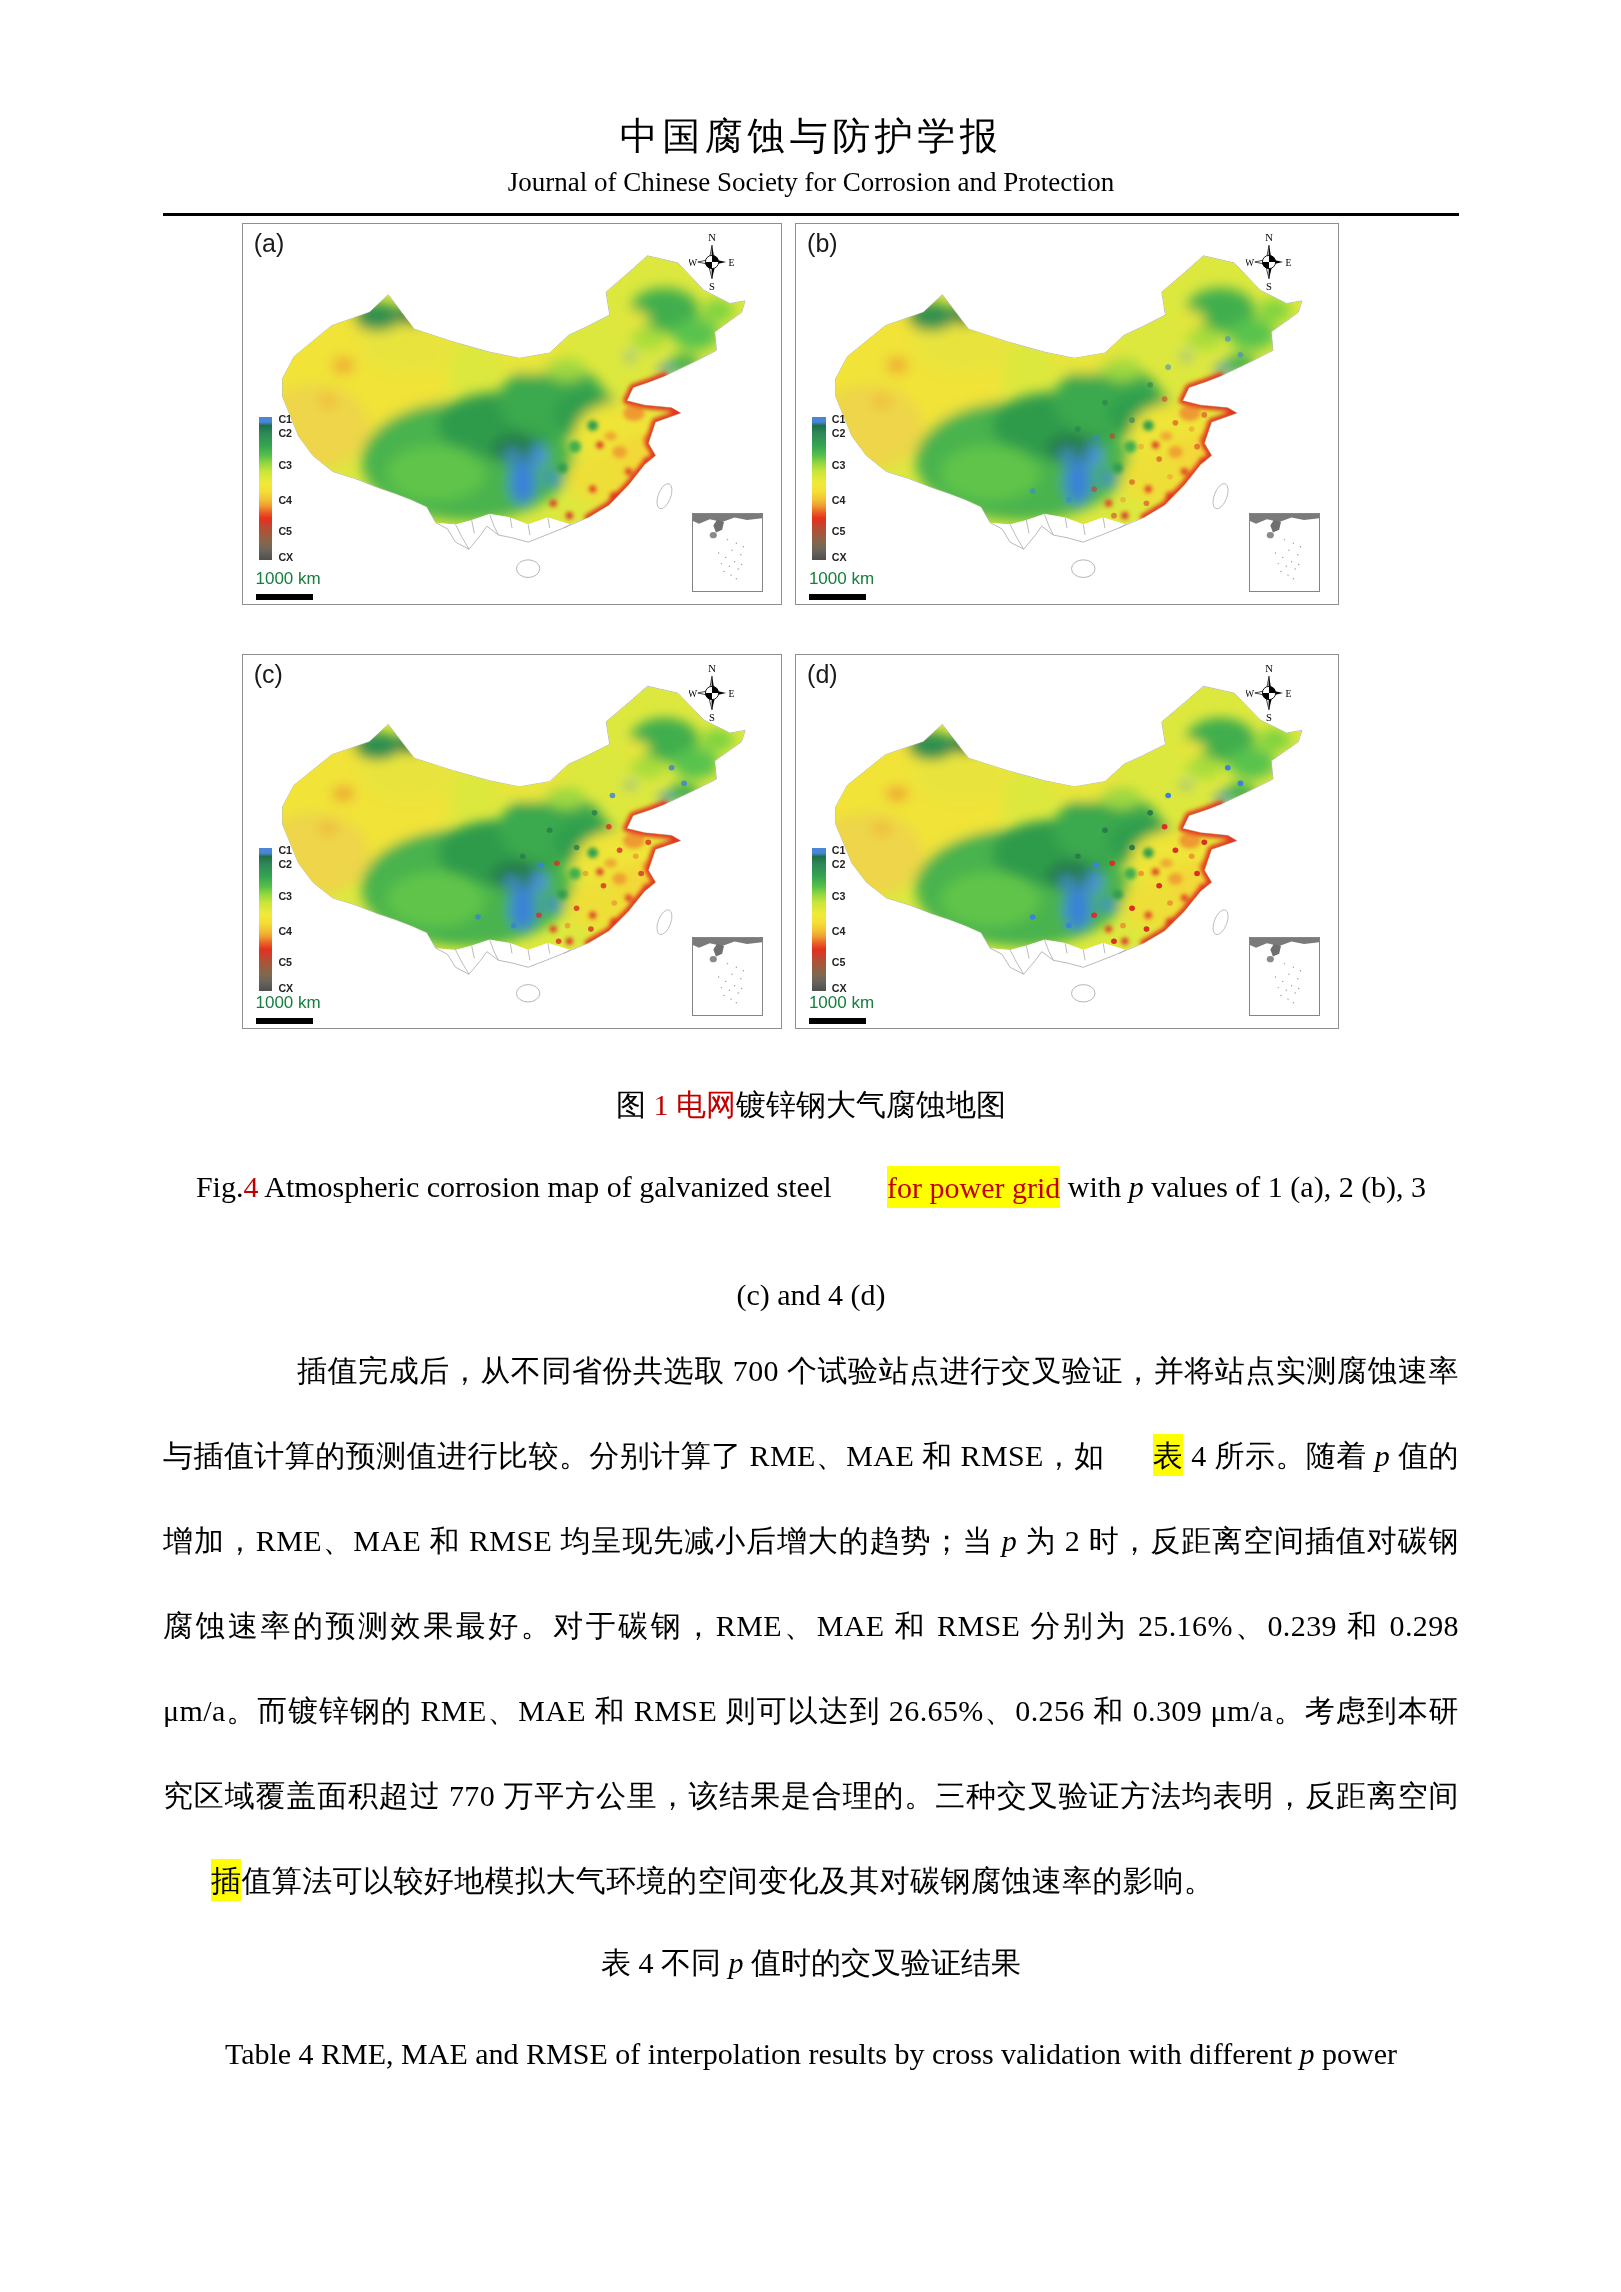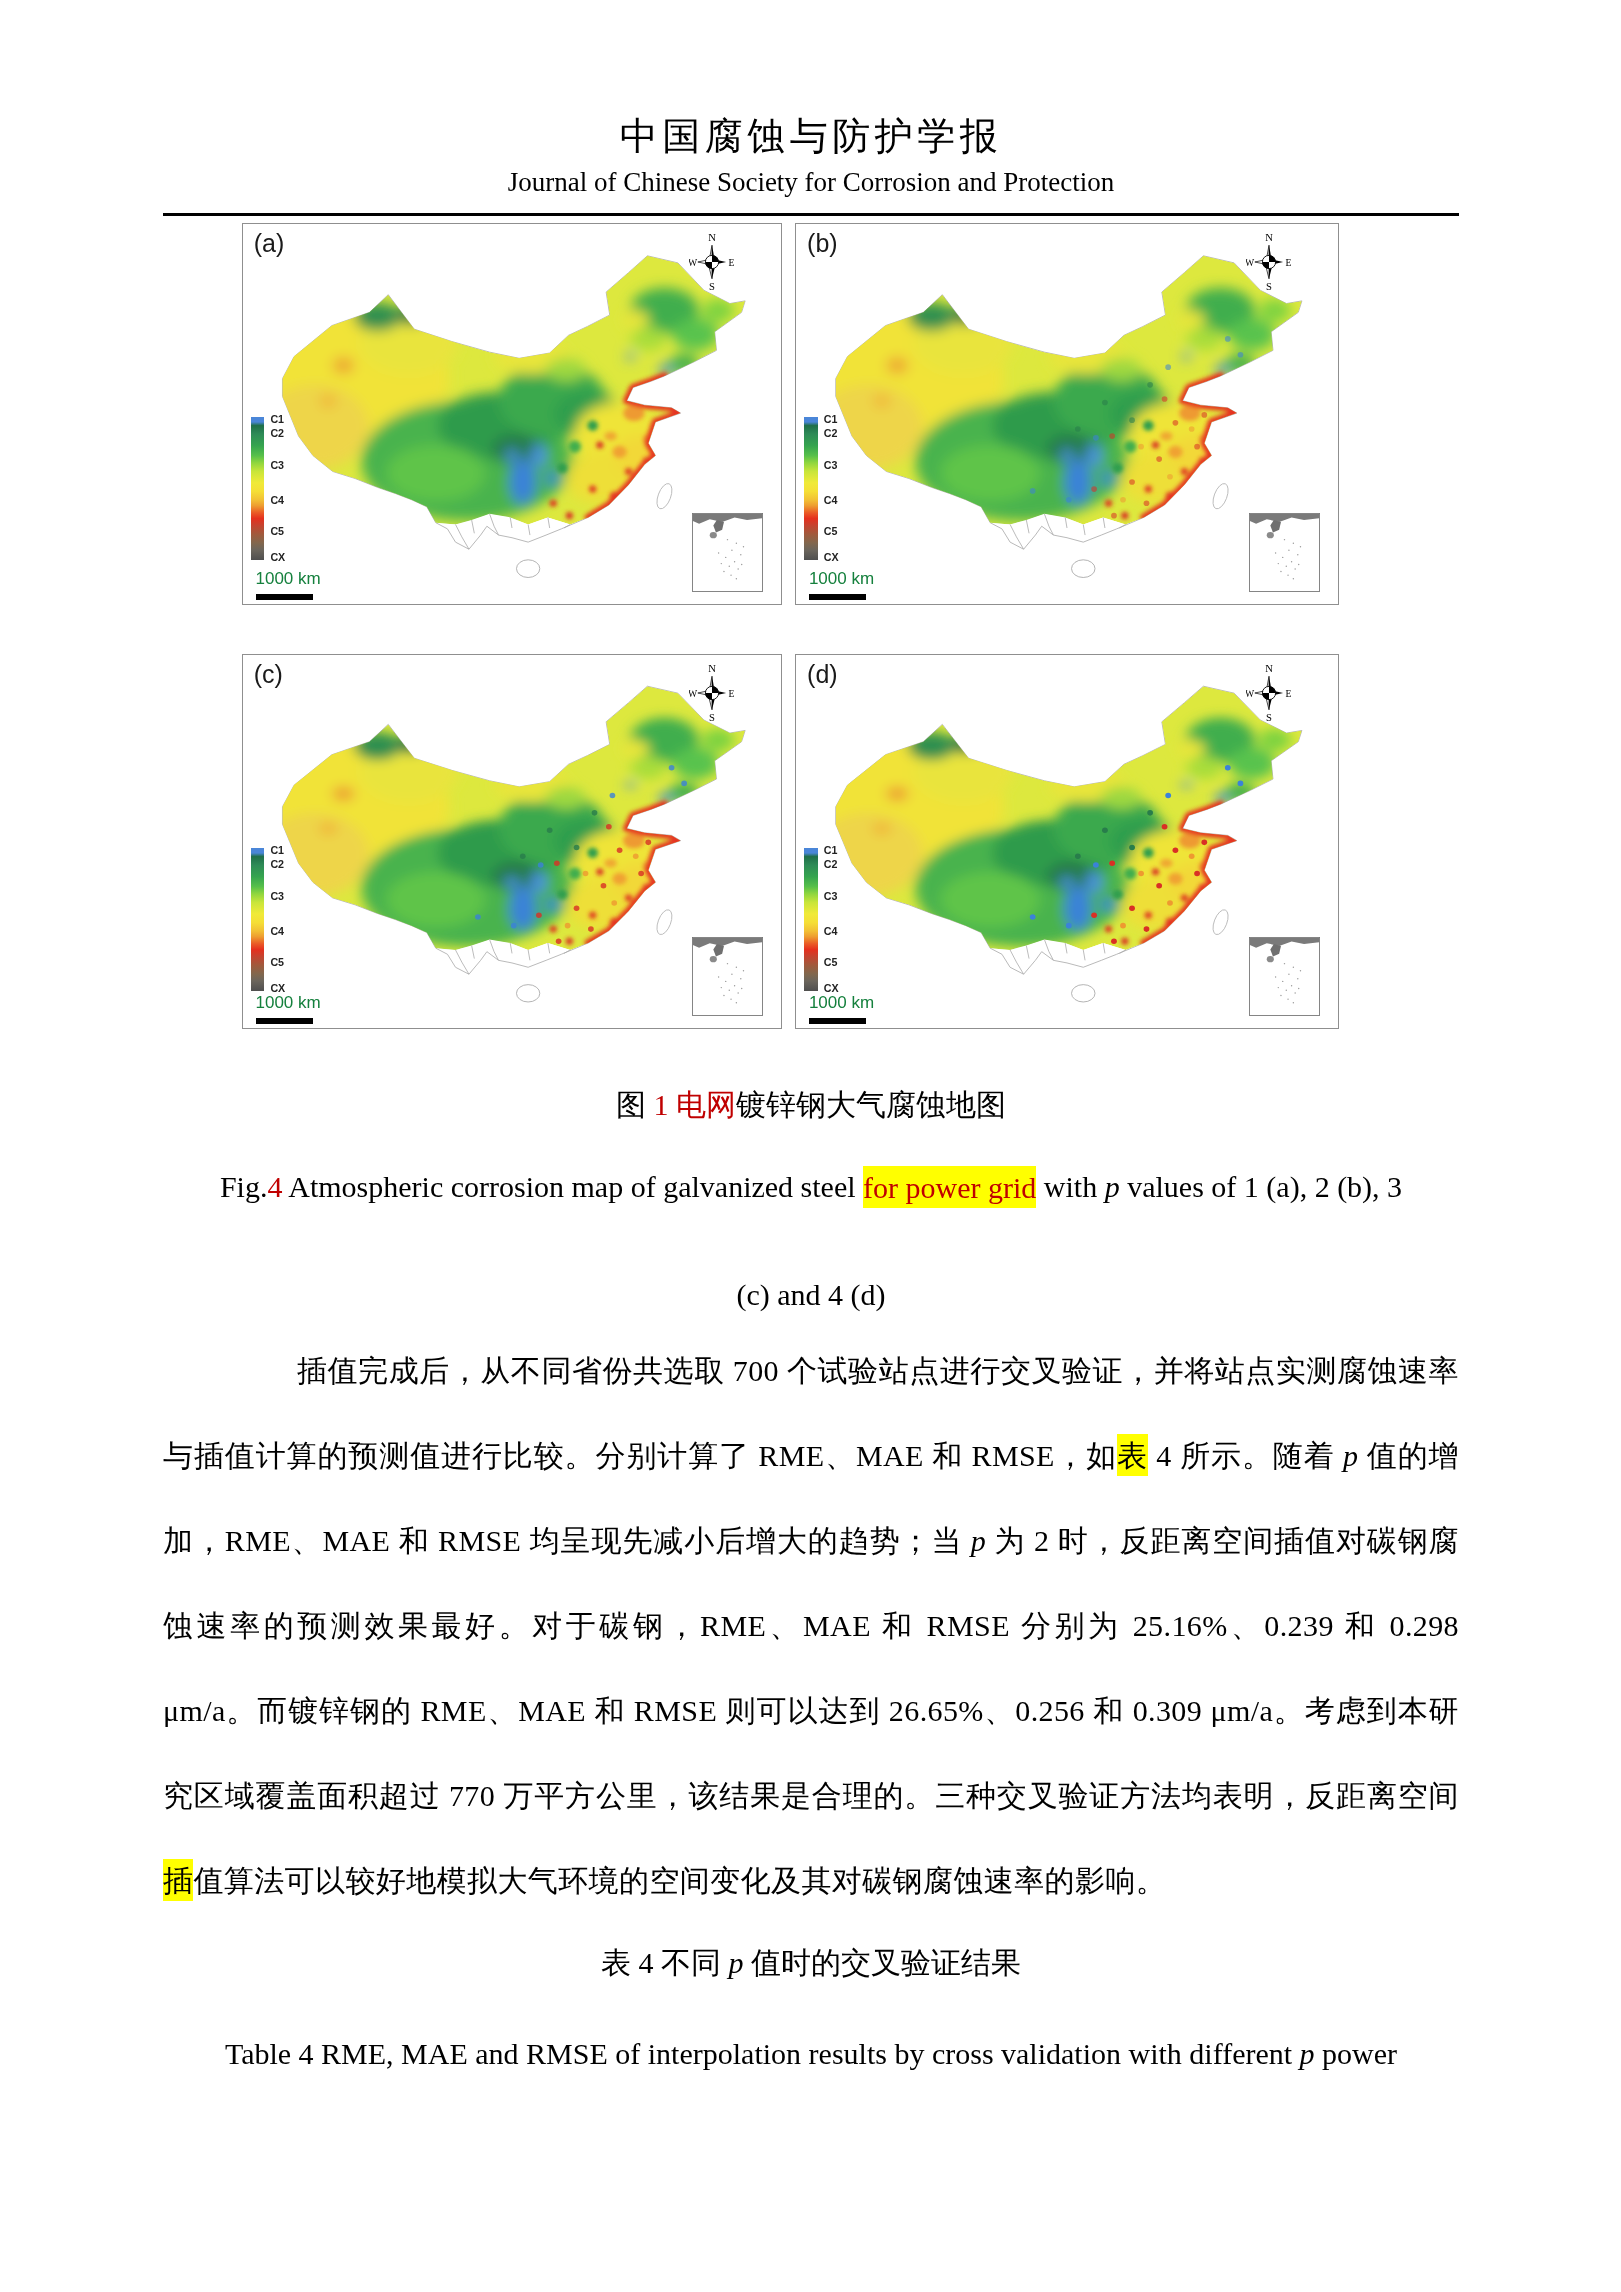--- a/index.html
+++ b/index.html
@@ -16,42 +16,42 @@
 
   .figure-grid{
     margin-left:79px;margin-top:7.1px;width:1097px;
     display:grid;grid-template-columns:540px 544px;grid-template-rows:382px 375px;
     column-gap:13.4px;row-gap:49px;
   }
   .panel{position:relative;border:0.9px solid #8f8f8f;background:#fff;box-sizing:border-box;overflow:hidden;}
   .panel svg.map{position:absolute;left:0;top:0;width:100%;height:100%;}
   .panel-label{position:absolute;left:10.7px;top:4.5px;font-family:"Liberation Sans",sans-serif;font-size:25px;color:#1a1a1a;}
   .compass{position:absolute;top:7.1px;right:46px;width:46px;height:62px;}
-  .legend{position:absolute;left:6px;top:189px;width:71px;height:157px;}
+  .legend{position:absolute;left:14px;top:189px;width:71px;height:157px;}
   .legend-bar{position:absolute;left:1.8px;top:3.6px;width:13.4px;height:143px;
     background:linear-gradient(to bottom,
       #4a86d8 0%,#4a86d8 3.5%,#1f6f49 6%,#2e8b57 12%,#35a44f 20%,#57c04a 27%,
       #8fd63e 32%,#c8e53a 38%,#f0ea38 46%,#f5df36 52%,#f2c035 58%,#ee9d30 62%,
       #ea5a26 67%,#e5301e 71%,#c44430 76%,#a05a3c 82%,#82674d 88%,#6b655c 93%,#4f4f4f 100%);
   }
   .ll{position:absolute;left:21.4px;font-family:"Liberation Sans",sans-serif;font-size:10.7px;font-weight:bold;color:#222;line-height:12.5px;}
   .ll1{top:0px}.ll2{top:13.4px}.ll3{top:46px}.ll4{top:81px}.ll5{top:112px}.llx{top:138px}
   .scalebar{position:absolute;left:12.5px;bottom:4.5px;width:169px;}
   .scale-text{font-family:"Liberation Sans",sans-serif;font-size:17px;color:#15803d;}
   .scale-line{margin-top:4.5px;width:57px;height:6.2px;background:#000;}
   .inset{position:absolute;right:18px;bottom:12.5px;width:71px;height:79px;}
 
   .cap{text-align:center;font-size:30px;line-height:41px;}
   .cap-zh{margin-top:55px;}
   .cap-en1{margin-top:41px;}
   .cap-en2{margin-top:67px;}
   .body-para{margin-top:12.5px;font-size:30px;line-height:85px;text-align:justify;text-indent:134px;letter-spacing:0.4px;}
   .tbl-zh{margin-top:19.6px;}
   .tbl-en{margin-top:50px;}
-  .hl{background:#ffff00;padding:4.5px 0;}
+  .hl{background:#ffff00;padding:4.5px 0;margin-left:48px;}
   .red{color:#c00000;}
   .it{font-style:italic;}
 </style>
 </head>
 <body>
 
 <svg width="0" height="0" style="position:absolute">
   <defs>
     <filter id="blur7" x="-30%" y="-30%" width="160%" height="160%">
         <feGaussianBlur stdDeviation="7"></feGaussianBlur>

